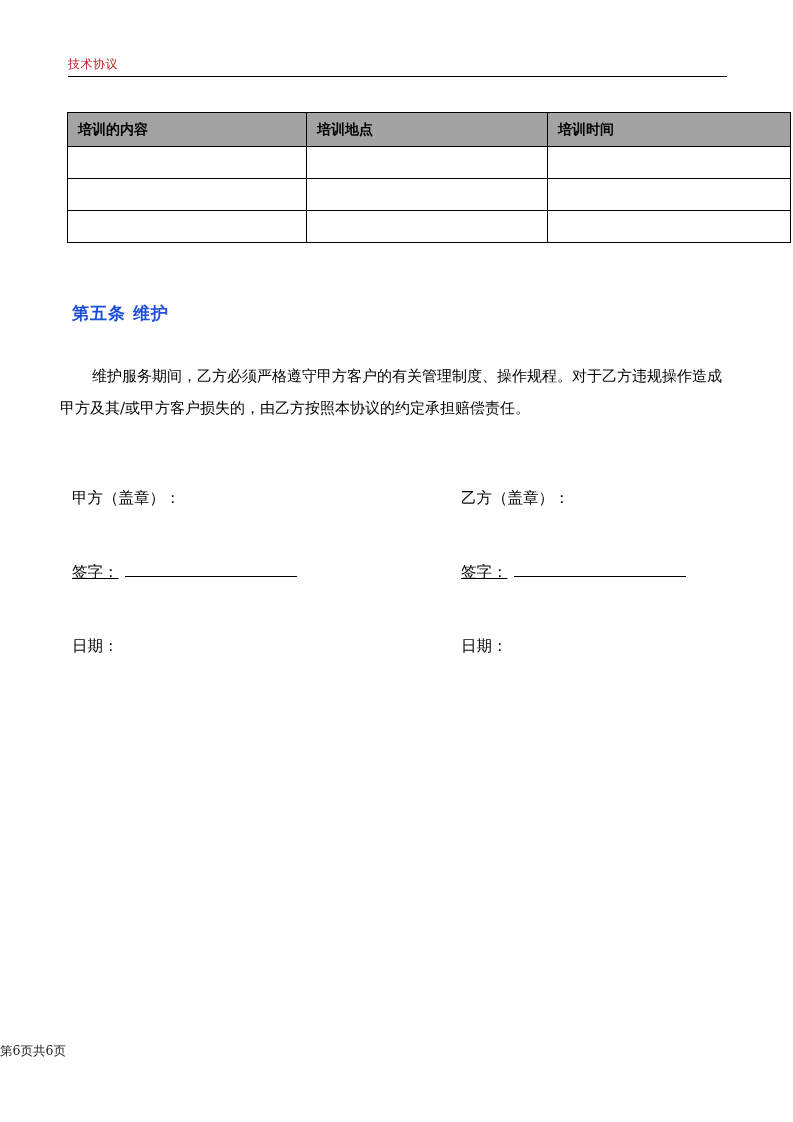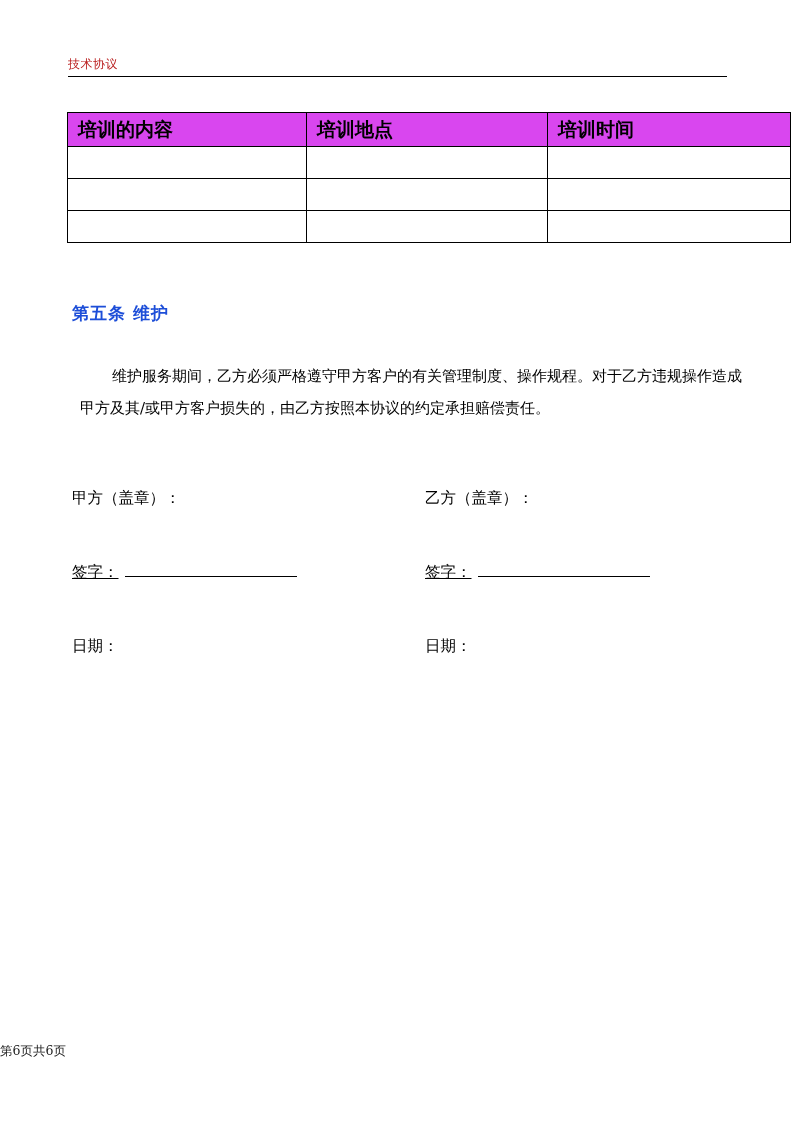--- a/index.html
+++ b/index.html
@@ -54,23 +54,23 @@
     table-layout: fixed;
   }
   .training-table td, .training-table th {
     border: 1.3px solid #000000;
     padding: 0 10px;
     text-align: left;
     vertical-align: middle;
     font-family: "DejaVu Serif", "Liberation Serif", serif;
   }
   .training-table thead th {
-    background: #d946ef;
+    background: #a3a3a3;
     height: 33px;
-    font-size: 19px;
+    font-size: 14px;
     font-weight: bold;
     color: #000000;
   }
   .training-table tbody td {
     height: 31px;
     background: #ffffff;
     font-size: 14px;
   }
   .col-content { width: 218px; }
   .col-place   { width: 220px; margin-left: 8px; }
@@ -84,21 +84,21 @@
     font-family: "DejaVu Serif", "Liberation Serif", serif;
     font-size: 17px;
     font-weight: bold;
     letter-spacing: 1px;
     color: #1d4ed8;
   }
 
   
   .body-paragraph {
     position: absolute;
-    left: 80px;
+    left: 60px;
     top: 360px;
     width: 662px;
     font-family: "DejaVu Serif", "Liberation Serif", serif;
     font-size: 15px;
     line-height: 32px;
     text-indent: 32px;
     text-align: justify;
     color: #000000;
   }
 
@@ -116,21 +116,21 @@
   .sig-cell {
     position: absolute;
     top: 0;
     font-family: "DejaVu Sans", "Liberation Sans", sans-serif;
     font-size: 15.5px;
     line-height: 24px;
     color: #000000;
     white-space: nowrap;
   }
   .sig-cell.left  { left: 72px; }
-  .sig-cell.right { left: 425px; }
+  .sig-cell.right { left: 461px; }
 
   .sig-label {
     display: inline-block;
     vertical-align: baseline;
     text-decoration: underline;
   }
   .sig-line {
     display: inline-block;
     vertical-align: baseline;
     width: 172px;

